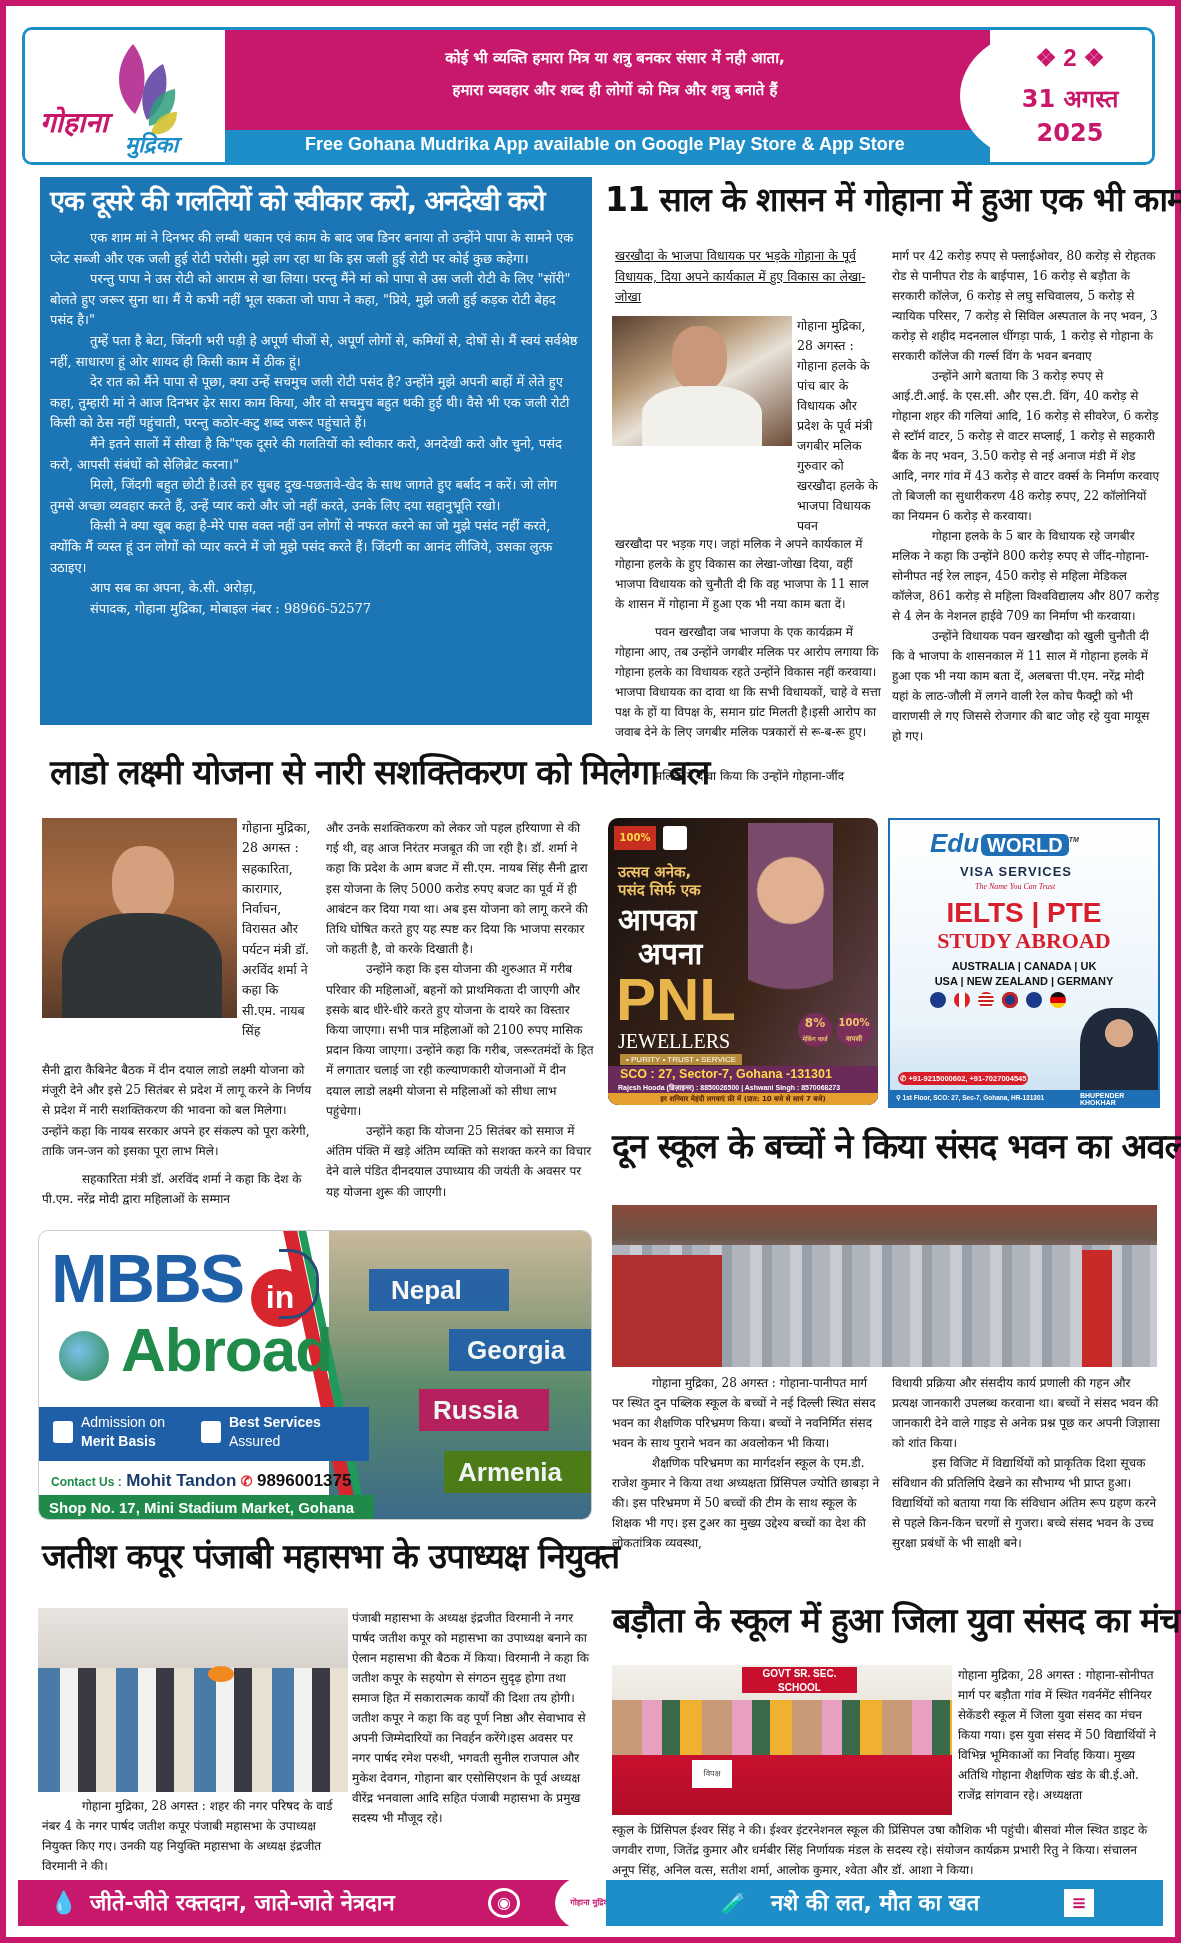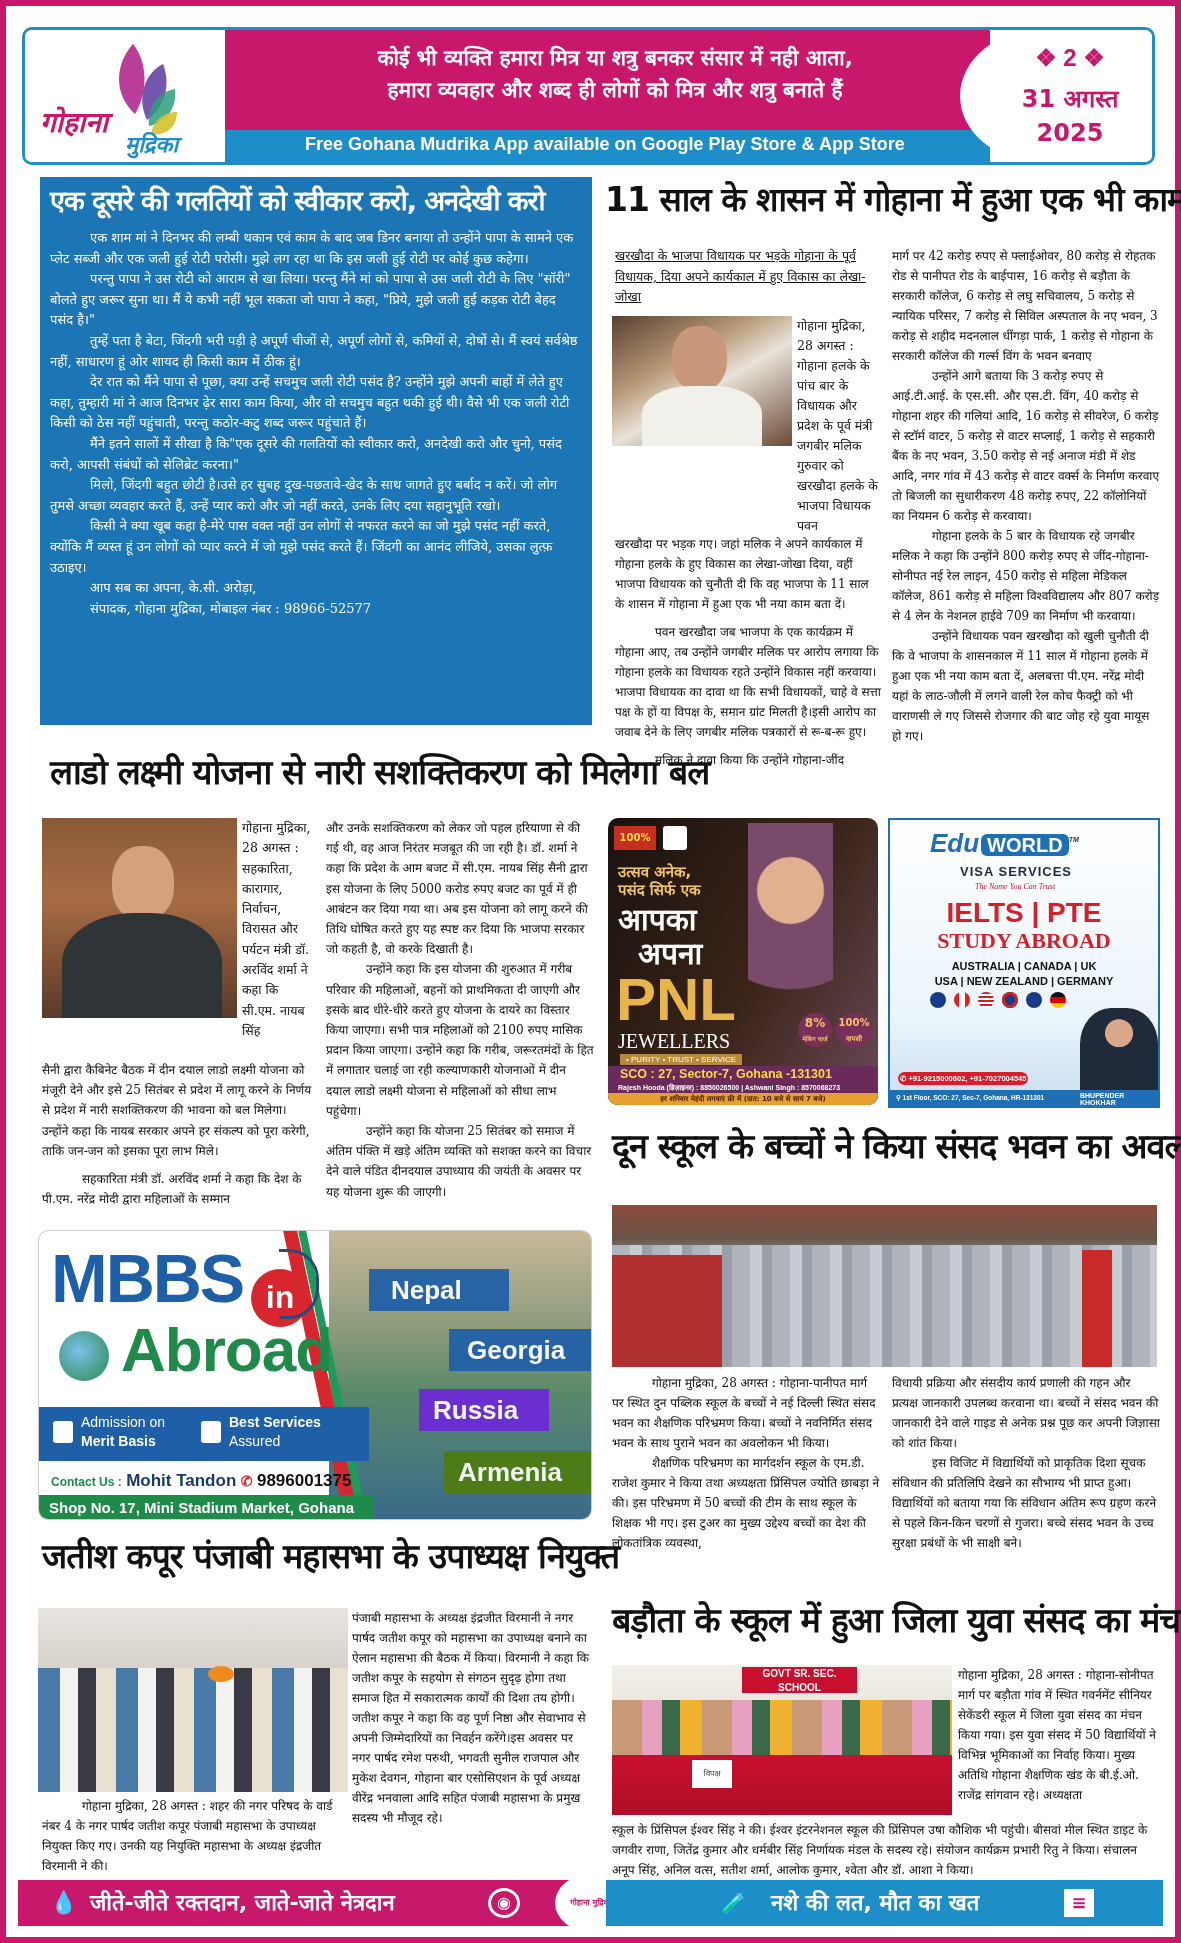--- a/index.html
+++ b/index.html
@@ -7,21 +7,21 @@
 body{font-family:"DejaVu Sans",sans-serif;color:#111;position:relative}
 .frame{position:absolute;left:0;top:0;width:1181px;height:1943px;border:6px solid #c8186c;}
 .abs{position:absolute}
 
 .mast{position:absolute;left:22px;top:27px;width:1133px;height:138px;border:3px solid #1e8ec9;border-radius:10px;background:#fff;overflow:hidden}
 .mast-logo{position:absolute;left:0;top:0;width:200px;height:132px;background:#fff}
 .mast-mid{position:absolute;left:185px;top:0;width:780px;height:100px;background:#c8186c;border-radius:0 0 0 0}
 .mast-mid-curve{position:absolute;left:170px;top:0;width:60px;height:132px;background:#c8186c;border-radius:50% 0 0 50%/50% 0 0 50%}
 .mast-bar{position:absolute;left:185px;top:100px;width:780px;height:32px;background:#1e8ec9}
 .mast-right{position:absolute;left:935px;top:0;width:195px;height:132px;background:#fff;border-radius:50% 0 0 50%/60% 0 0 60%}
-.quote{position:absolute;left:230px;top:12px;width:720px;text-align:center;color:#fff;font-size:21px;line-height:32px;font-family:"DejaVu Sans",sans-serif;font-weight:bold}
+.quote{position:absolute;left:230px;top:12px;width:720px;text-align:center;color:#fff;font-size:15px;line-height:32px;font-family:"DejaVu Sans",sans-serif;font-weight:bold}
 .appline{position:absolute;left:200px;top:104px;width:760px;text-align:center;color:#fff;font-size:18px;font-family:"Liberation Sans",sans-serif;font-weight:bold}
 .pg{position:absolute;left:955px;top:14px;width:180px;text-align:center;color:#c8186c;font-family:"Liberation Sans",sans-serif;font-weight:bold;font-size:24px}
 .dt{position:absolute;left:955px;top:52px;width:180px;text-align:center;color:#c8186c;font-weight:bold;font-size:24px;line-height:34px}
 .logo-t1{position:absolute;left:15px;top:72px;font-size:28px;color:#c8186c;font-weight:bold;font-style:italic}
 .logo-t2{position:absolute;left:100px;top:98px;font-size:22px;color:#1e8ec9;font-weight:bold;font-style:italic}
 
 .h{font-family:"DejaVu Sans",sans-serif;font-weight:bold;color:#111;letter-spacing:-1px;white-space:nowrap}
 .p{font-family:"DejaVu Serif",serif;font-size:12.5px;line-height:20.5px;color:#111}
 .p .ind{display:inline-block;width:40px}
 .bluebox{position:absolute;left:40px;top:177px;width:552px;height:548px;background:#1c75b5;color:#fff;padding:4px 10px}
@@ -84,21 +84,21 @@
 
 <div class="abs h" style="left:605px;top:176px;font-size:33px">11 साल के शासन में गोहाना में हुआ एक भी काम बताएं</div>
 <div class="abs p ul" style="left:615px;top:246px;width:255px;font-size:12.5px">खरखौदा के भाजपा विधायक पर भड़के गोहाना के पूर्व विधायक, दिया अपने कार्यकाल में हुए विकास का लेखा-जोखा</div>
 <div class="photo" style="left:612px;top:316px;width:180px;height:130px;background:linear-gradient(150deg,#5a4030,#b89a78 35%,#e8e2d8 55%,#6b4a36)">
   <div style="position:absolute;left:60px;top:10px;width:55px;height:65px;border-radius:45%;background:#c9987a"></div>
   <div style="position:absolute;left:30px;top:70px;width:120px;height:70px;border-radius:40% 40% 0 0;background:#f2f0ea"></div>
 </div>
 <div class="abs p" style="left:797px;top:316px;width:84px;font-size:12.5px;line-height:20px">गोहाना मुद्रिका, 28 अगस्त : गोहाना हलके के पांच बार के विधायक और प्रदेश के पूर्व मंत्री जगबीर मलिक गुरुवार को खरखौदा हलके के भाजपा विधायक पवन</div>
 <div class="abs p" style="left:615px;top:534px;width:266px;font-size:12px;line-height:20px">
   <div style="margin-bottom:8px">खरखौदा पर भड़क गए। जहां मलिक ने अपने कार्यकाल में गोहाना हलके के हुए विकास का लेखा-जोखा दिया, वहीं भाजपा विधायक को चुनौती दी कि वह भाजपा के 11 साल के शासन में गोहाना में हुआ एक भी नया काम बता दें।</div>
-  <div style="margin-bottom:8px"><span class="ind"></span><span>पवन खरखौदा जब भाजपा के एक कार्यक्रम में गोहाना आए, तब उन्होंने जगबीर मलिक पर आरोप लगाया कि गोहाना हलके का विधायक रहते उन्होंने विकास नहीं करवाया। भाजपा विधायक का दावा था कि सभी विधायकों, चाहे वे सत्ता पक्ष के हों या विपक्ष के, समान ग्रांट मिलती है।इसी आरोप का जवाब देने के लिए जगबीर मलिक पत्रकारों से रू-ब-रू हुए।</span></div>
+  <div style="margin-bottom:24px"><span class="ind"></span><span>पवन खरखौदा जब भाजपा के एक कार्यक्रम में गोहाना आए, तब उन्होंने जगबीर मलिक पर आरोप लगाया कि गोहाना हलके का विधायक रहते उन्होंने विकास नहीं करवाया। भाजपा विधायक का दावा था कि सभी विधायकों, चाहे वे सत्ता पक्ष के हों या विपक्ष के, समान ग्रांट मिलती है।इसी आरोप का जवाब देने के लिए जगबीर मलिक पत्रकारों से रू-ब-रू हुए।</span></div>
   <div><span class="ind"></span><span>मलिक ने दावा किया कि उन्होंने गोहाना-जींद</span></div>
 </div>
 <div class="abs p" style="left:892px;top:246px;width:270px;font-size:12px;line-height:20px">
   <div>मार्ग पर 42 करोड़ रुपए से फ्लाईओवर, 80 करोड़ से रोहतक रोड से पानीपत रोड के बाईपास, 16 करोड़ से बड़ौता के सरकारी कॉलेज, 6 करोड़ से लघु सचिवालय, 5 करोड़ से न्यायिक परिसर, 7 करोड़ से सिविल अस्पताल के नए भवन, 3 करोड़ से शहीद मदनलाल धींगड़ा पार्क, 1 करोड़ से गोहाना के सरकारी कॉलेज की गर्ल्स विंग के भवन बनवाए</div>
   <div><span class="ind"></span><span>उन्होंने आगे बताया कि 3 करोड़ रुपए से आई.टी.आई. के एस.सी. और एस.टी. विंग, 40 करोड़ से गोहाना शहर की गलियां आदि, 16 करोड़ से सीवरेज, 6 करोड़ से स्टॉर्म वाटर, 5 करोड़ से वाटर सप्लाई, 1 करोड़ से सहकारी बैंक के नए भवन, 3.50 करोड़ से नई अनाज मंडी में शेड आदि, नगर गांव में 43 करोड़ से वाटर वर्क्स के निर्माण करवाए तो बिजली का सुधारीकरण 48 करोड़ रुपए, 22 कॉलोनियों का नियमन 6 करोड़ से करवाया।</span></div>
   <div><span class="ind"></span><span>गोहाना हलके के 5 बार के विधायक रहे जगबीर मलिक ने कहा कि उन्होंने 800 करोड़ रुपए से जींद-गोहाना-सोनीपत नई रेल लाइन, 450 करोड़ से महिला मेडिकल कॉलेज, 861 करोड़ से महिला विश्वविद्यालय और 807 करोड़ से 4 लेन के नेशनल हाईवे 709 का निर्माण भी करवाया।</span></div>
   <div><span class="ind"></span><span>उन्होंने विधायक पवन खरखौदा को खुली चुनौती दी कि वे भाजपा के शासनकाल में 11 साल में गोहाना हलके में हुआ एक भी नया काम बता दें, अलबत्ता पी.एम. नरेंद्र मोदी यहां के लाठ-जौली में लगने वाली रेल कोच फैक्ट्री को भी वाराणसी ले गए जिससे रोजगार की बाट जोह रहे युवा मायूस हो गए।</span></div>
 </div>
 
 <div class="abs h" style="left:50px;top:748px;font-size:34px">लाडो लक्ष्मी योजना से नारी सशक्तिकरण को मिलेगा बल</div>
@@ -207,21 +207,21 @@
   <div class="abs" style="left:12px;top:240px;font-family:'Liberation Sans',sans-serif;font-weight:bold">
     <span style="color:#1f8a4a;font-size:12px">Contact Us :</span>
     <span style="color:#1a3a6a;font-size:17px">Mohit Tandon</span>
     <span style="color:#d8262e;font-size:14px">✆</span>
     <span style="color:#111;font-size:17px">9896001375</span>
   </div>
   <div class="abs" style="left:0;top:264px;width:335px;height:26px;background:#1f8a4a"></div>
   <div class="abs" style="left:10px;top:268px;color:#fff;font-family:'Liberation Sans',sans-serif;font-weight:bold;font-size:15px">Shop No. 17, Mini Stadium Market, Gohana</div>
   <div class="abs" style="left:330px;top:38px;width:140px;height:42px;background:#1e5fa8;opacity:0.92;color:#fff;font-family:'Liberation Sans',sans-serif;font-weight:bold;font-size:26px;line-height:42px;padding-left:22px">Nepal</div>
   <div class="abs" style="left:410px;top:98px;width:144px;height:42px;background:#1e5fa8;opacity:0.92;color:#fff;font-family:'Liberation Sans',sans-serif;font-weight:bold;font-size:26px;line-height:42px;padding-left:18px">Georgia</div>
-  <div class="abs" style="left:380px;top:158px;width:130px;height:42px;background:#6d28d9;opacity:0.92;color:#fff;font-family:'Liberation Sans',sans-serif;font-weight:bold;font-size:26px;line-height:42px;padding-left:14px">Russia</div>
+  <div class="abs" style="left:380px;top:158px;width:130px;height:42px;background:#be185d;opacity:0.92;color:#fff;font-family:'Liberation Sans',sans-serif;font-weight:bold;font-size:26px;line-height:42px;padding-left:14px">Russia</div>
   <div class="abs" style="left:405px;top:220px;width:149px;height:42px;background:#4d7c0f;opacity:0.92;color:#fff;font-family:'Liberation Sans',sans-serif;font-weight:bold;font-size:26px;line-height:42px;padding-left:14px">Armenia</div>
 </div>
 
 <div class="abs h" style="left:42px;top:1532px;font-size:34px">जतीश कपूर पंजाबी महासभा के उपाध्यक्ष नियुक्त</div>
 <div class="photo" style="left:38px;top:1608px;width:310px;height:184px;background:linear-gradient(180deg,#e8e4e0,#cfc8c0 50%,#8a7a6a)">
   <div style="position:absolute;left:0;top:60px;width:310px;height:124px;background:repeating-linear-gradient(90deg,#4a7aa8 0 22px,#f2f2f0 22px 40px,#3a3a44 40px 58px,#e8e0d0 58px 78px)"></div>
   <div style="position:absolute;left:170px;top:58px;width:26px;height:16px;border-radius:50%;background:#f08a20"></div>
 </div>
 <div class="abs p" style="left:42px;top:1796px;width:300px;font-size:12px;line-height:20px">
   <div><span class="ind"></span><span>गोहाना मुद्रिका, 28 अगस्त : शहर की नगर परिषद के वार्ड नंबर 4 के नगर पार्षद जतीश कपूर पंजाबी महासभा के उपाध्यक्ष नियुक्त किए गए। उनकी यह नियुक्ति महासभा के अध्यक्ष इंद्रजीत विरमानी ने की।</span></div>

